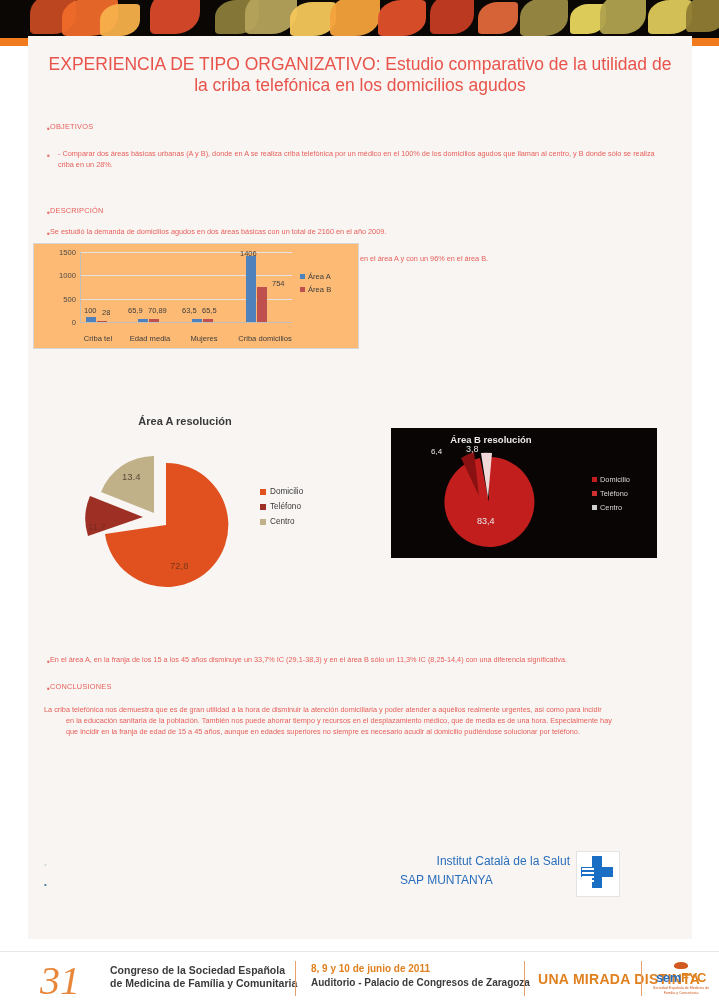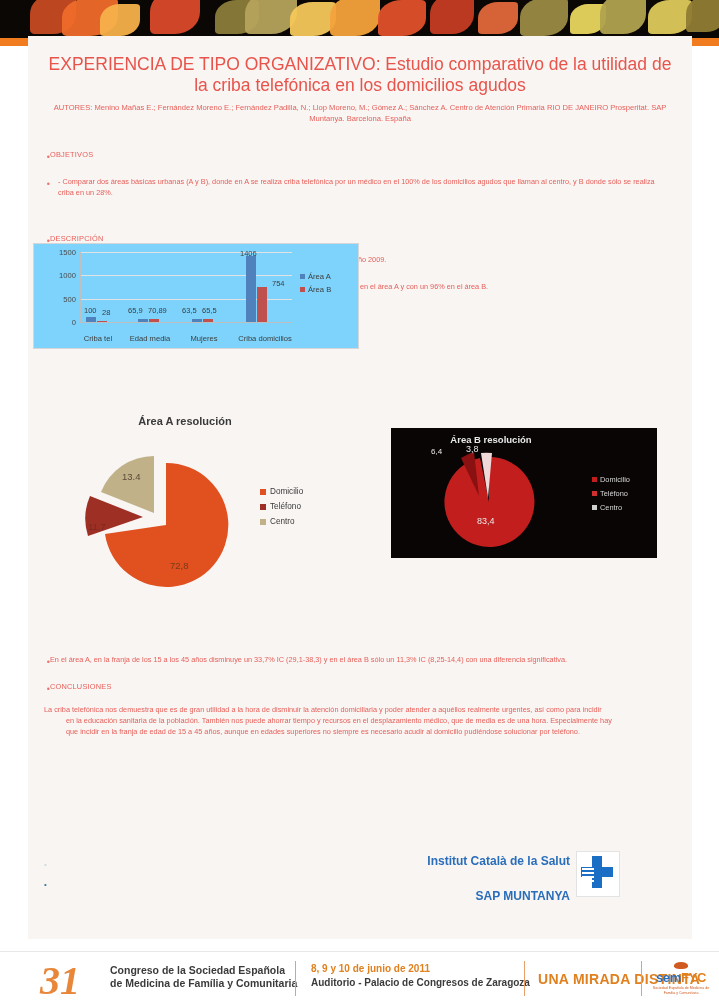--- a/index.html
+++ b/index.html
@@ -43,21 +43,21 @@
 
   .para{
     color:#e8605a;font-size:7.3px;line-height:10.8px;
     margin:10px 24px 0 16px;text-align:left;
   }
   .para .ind{display:block;padding-left:22px;}
 
   
   .barchart{
     position:absolute;left:33px;top:243px;width:324px;height:104px;
-    background:#7dd3fc;border:1px solid #d6d6d6;
+    background:#fdba74;border:1px solid #d6d6d6;
   }
   .bc-plot{position:absolute;left:46px;top:8px;width:212px;height:70px;}
   .bc-grid{position:absolute;left:0;right:0;height:1px;background:#e2e2e2;}
   .bc-ylab{position:absolute;right:100%;margin-right:4px;transform:translateY(-50%);
     font-size:7.6px;color:#4a4a4a;white-space:nowrap;}
   .bc-group{position:absolute;bottom:0;display:flex;align-items:flex-end;gap:1px;}
   .bar{width:10px;}
   .bar.a{background:#4f81bd;}
   .bar.b{background:#c0504d;}
   .bc-vlabel{position:absolute;font-size:7.5px;color:#3d3d3d;white-space:nowrap;}
@@ -80,32 +80,32 @@
   
   .pieB-wrap{position:absolute;left:391px;top:428px;width:266px;height:130px;background:#0a0505;}
   .pieB-title{position:absolute;left:0;top:6px;width:200px;text-align:center;
     font-size:9.5px;font-weight:bold;color:#e9e9e9;}
   .pieB-legend{position:absolute;left:201px;top:47px;}
   .plb-item{display:flex;align-items:center;margin-bottom:5px;font-size:7.4px;color:#d8d8d8;}
   .plb-sw{width:5px;height:5px;margin-right:3px;display:inline-block;}
   .pieB-val{position:absolute;font-size:8px;color:#e6e6e6;}
 
   
-  .ics{position:absolute;left:400px;top:852px;width:220px;height:50px;font-weight:bold;}
+  .ics{position:absolute;left:400px;top:852px;width:220px;height:50px;}
   .ics-l1{position:absolute;left:0;top:2px;width:170px;text-align:right;
     font-size:12px;color:#2a6ebb;}
-  .ics-l2{position:absolute;left:0;top:21px;width:170px;text-align:right;
-    font-size:12px;color:#2a6ebb;margin-top:16px;}
+  .ics-l2{position:absolute;left:0;top:21px;width:170px;text-align:left;
+    font-size:12px;color:#2a6ebb;}
   .ics-box{position:absolute;left:176px;top:-1px;width:42px;height:44px;background:#ffffff;border:1px solid #e3e3e3;}
 
   
   .footer{position:absolute;left:0;top:951px;width:719px;height:56px;background:#ffffff;
     border-top:1px solid #e8e8e8;}
   .f-31{position:absolute;left:40px;top:5px;font-size:40px;color:#e8873a;
-    font-family:"Liberation Serif", serif;font-style:italic;font-weight:bold;}
+    font-family:"Liberation Serif", serif;font-style:italic;}
   .f-cong{position:absolute;left:110px;top:12px;font-size:10.5px;line-height:13px;
     font-weight:bold;color:#3b3b3b;}
   .f-div1{position:absolute;left:295px;top:9px;width:1px;height:35px;background:#e8a06a;}
   .f-date{position:absolute;left:311px;top:11px;font-size:10px;font-weight:bold;color:#e0801f;}
   .f-place{position:absolute;left:311px;top:25px;font-size:10px;font-weight:bold;color:#3b3b3b;}
   .f-div2{position:absolute;left:524px;top:9px;width:1px;height:35px;background:#e8a06a;}
   .f-mirada{position:absolute;left:538px;top:19px;font-size:14px;font-weight:bold;
     color:#e0801f;letter-spacing:.3px;}
   .f-div3{position:absolute;left:641px;top:9px;width:1px;height:35px;background:#e8a06a;}
   .f-semfyc{position:absolute;left:652px;top:10px;text-align:center;width:58px;}
@@ -136,21 +136,20 @@
   <div class="leaf" style="left:570px;top:4px;width:36px;height:30px;background:#e8d55e;"></div>
   <div class="leaf" style="left:600px;top:-6px;width:46px;height:40px;background:#b0a24e;"></div>
   <div class="leaf" style="left:648px;top:0px;width:44px;height:34px;background:#ddc95a;"></div>
   <div class="leaf" style="left:686px;top:-4px;width:40px;height:36px;background:#8f7c34;"></div>
 </div>
 <div class="top-rule"></div>
 
 <div class="sheet">
 
   <div class="title">EXPERIENCIA DE TIPO ORGANIZATIVO: Estudio comparativo de la utilidad de la criba telefónica en los domicilios agudos</div>
-  <div class="authors">AUTORES: Menino Mañas E.; Fernández  Moreno E.; Fernández Padilla, N.; Llop Moreno, M.; Gómez A.; Sánchez A.  Centro de Atención Primaria RIO DE JANEIRO Prosperitat. SAP Muntanya. Barcelona. España</div>
 
   <div class="bullets">
 
     <div class="sp-10"></div>
     <div class="brow">
       <div class="bdot">•</div>
       <div class="btxt u">OBJETIVOS</div>
     </div>
 
     <div class="sp-14"></div>

